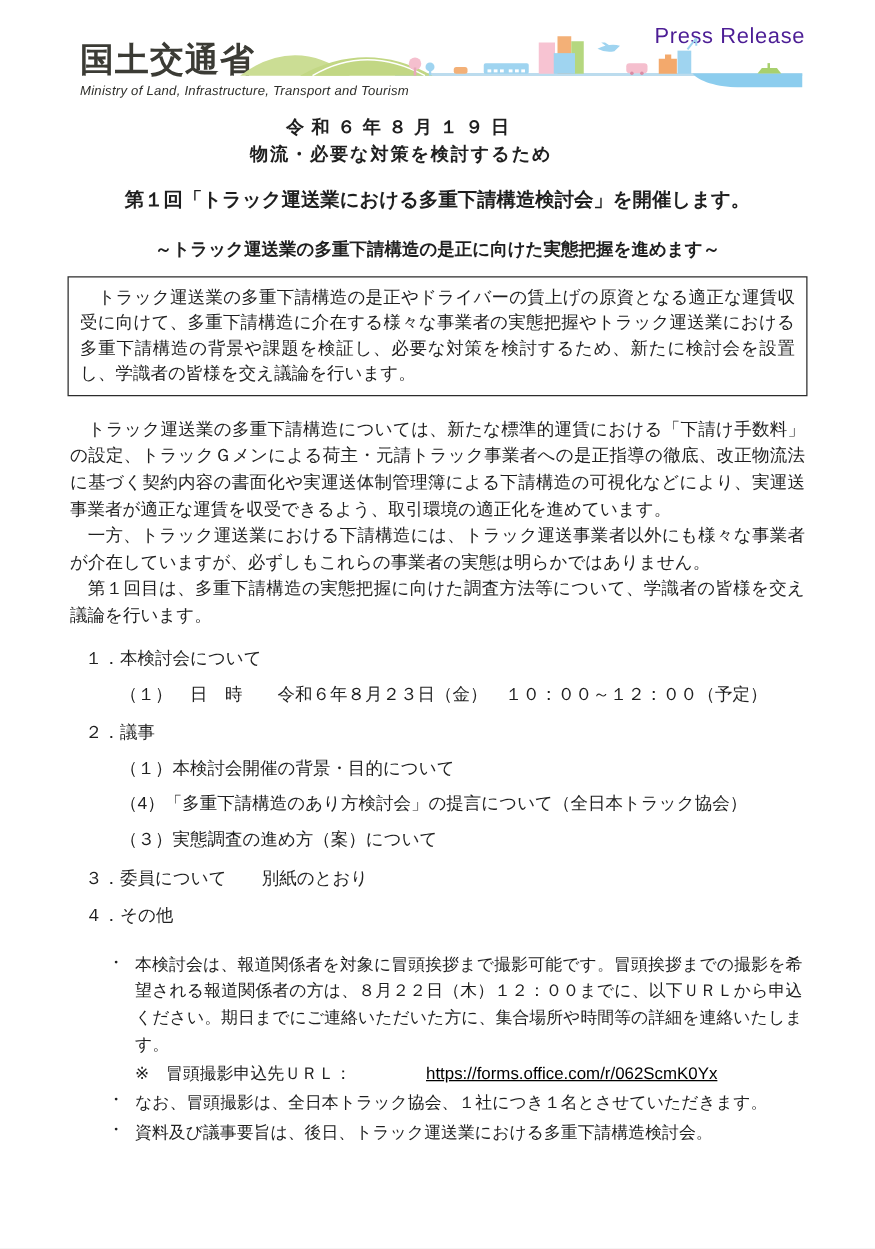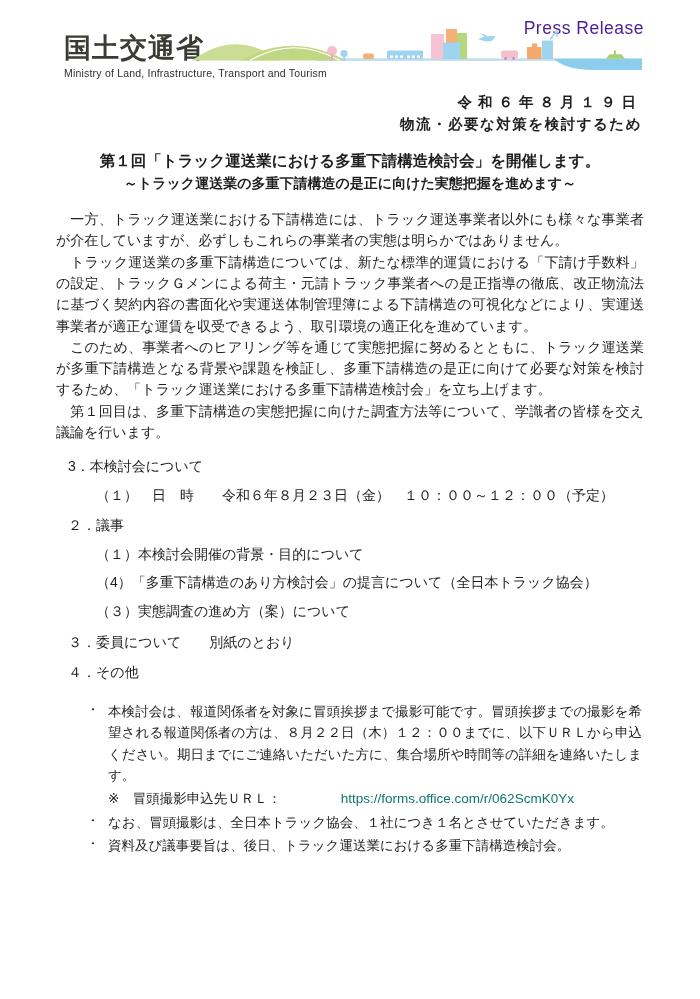--- a/index.html
+++ b/index.html
@@ -10,52 +10,52 @@
     margin:0 auto;
     background:#ffffff;
     overflow:hidden;
     font-family:"Liberation Sans","DejaVu Sans",sans-serif;
     color:#1f1f1f;
   }
   
   .header { position:relative; height:88px; }
   .logo-block { position:absolute; left:64px; top:34px; }
   .logo-jp { font-size:27px; font-weight:700; letter-spacing:1px; color:#3b3b35; line-height:1.1; }
-  .logo-en { font-size:10.5px; color:#2f2f2b; margin-top:3px; letter-spacing:0.2px; }
+  .logo-en { font-size:10.5px; color:#2f2f2b; margin-top:3px; letter-spacing:0.2px;font-style:italic; }
   .press-release { position:absolute; right:56px; top:18px; font-size:17.5px; color:#4c1d95; letter-spacing:0.5px; }
   .skyline { position:absolute; left:190px; top:26px; width:452px; height:44px; }
   
-  .date-block { text-align:right; margin:4px 58px 0 0; font-weight:600; }
+  .date-block { text-align:center; margin:4px 58px 0 0; font-weight:600; }
   .date-line { font-size:14.5px; letter-spacing:6px; line-height:1.5; }
   .dept-line { font-size:14.5px; letter-spacing:1.5px; line-height:1.5; }
   
   .title-block { text-align:center; margin-top:14px; }
   .title-main { font-size:15.5px; font-weight:700; line-height:1.4; }
-  .title-sub { font-size:14px; font-weight:700; margin-top:4px; }
+  .title-sub { font-size:14px; font-weight:700; margin-top:20px; }
   
   .summary-box {
     margin:12px 54px 0 54px;
     border:1.5px solid #2c2c2c;
     padding:5px 9px 8px 9px;
     font-size:14px; line-height:1.44;
     text-align:justify;
   }
   
   .body-text { margin:16px 56px 0 56px; font-size:14px; line-height:1.52; text-align:justify; }
   
   .sections { margin:14px 54px 0 68px; font-size:14px; }
   .sec-heading { margin-top:11px; line-height:1.4; }
   .sec-item { margin:9px 0 0 28px; line-height:1.4; }
   
   .notes { margin:18px 58px 0 86px; font-size:13.5px; }
   .note-row { display:flex; margin-top:2px; }
   .note-dot { width:22px; flex:0 0 22px; text-align:left; }
   .note-text { flex:1; line-height:1.58; text-align:justify; }
   .note-url-row { margin:2px 0 2px 22px; line-height:1.58; }
-  .url-link { color:#0f766e; cursor:pointer;padding-left:46px; }
+  .url-link { text-decoration:underline; color:#000000; cursor:pointer;padding-left:46px; }
 </style>
 </head>
 <body>
 
 <div class="page">
 
   <div class="header">
     <div class="logo-block">
       <div class="logo-jp">国土交通省</div>
       <div class="logo-en">Ministry of Land, Infrastructure, Transport and Tourism</div>
@@ -111,30 +111,30 @@
   <div class="date-block">
     <div class="date-line">令和６年８月１９日</div>
     <div class="dept-line">物流・必要な対策を検討するため</div>
   </div>
 
   <div class="title-block">
     <div class="title-main">第１回「トラック運送業における多重下請構造検討会」を開催します。</div>
     <div class="title-sub">～トラック運送業の多重下請構造の是正に向けた実態把握を進めます～</div>
   </div>
 
+  <div class="summary-box">　トラック運送業の多重下請構造の是正やドライバーの賃上げの原資となる適正な運賃収受に向けて、多重下請構造に介在する様々な事業者の実態把握やトラック運送業における多重下請構造の背景や課題を検証し、必要な対策を検討するため、新たに検討会を設置し、学識者の皆様を交え議論を行います。</div>
 
   <div class="body-text">
+    <div>　トラック運送業の多重下請構造については、新たな標準的運賃における「下請け手数料」の設定、トラックＧメンによる荷主・元請トラック事業者への是正指導の徹底、改正物流法に基づく契約内容の書面化や実運送体制管理簿による下請構造の可視化などにより、実運送事業者が適正な運賃を収受できるよう、取引環境の適正化を進めています。</div>
     <div>　一方、トラック運送業における下請構造には、トラック運送事業者以外にも様々な事業者が介在していますが、必ずしもこれらの事業者の実態は明らかではありません。</div>
-    <div>　トラック運送業の多重下請構造については、新たな標準的運賃における「下請け手数料」の設定、トラックＧメンによる荷主・元請トラック事業者への是正指導の徹底、改正物流法に基づく契約内容の書面化や実運送体制管理簿による下請構造の可視化などにより、実運送事業者が適正な運賃を収受できるよう、取引環境の適正化を進めています。</div>
-    <div>　このため、事業者へのヒアリング等を通じて実態把握に努めるとともに、トラック運送業が多重下請構造となる背景や課題を検証し、多重下請構造の是正に向けて必要な対策を検討するため、「トラック運送業における多重下請構造検討会」を立ち上げます。</div>
     <div>　第１回目は、多重下請構造の実態把握に向けた調査方法等について、学識者の皆様を交え議論を行います。</div>
   </div>
 
   <div class="sections">
-    <div class="sec-heading">3．本検討会について</div>
+    <div class="sec-heading">１．本検討会について</div>
     <div class="sec-item">（１）　日　時　　令和６年８月２３日（金）　１０：００～１２：００（予定）</div>
 
     <div class="sec-heading">２．議事</div>
     <div class="sec-item">（１）本検討会開催の背景・目的について</div>
     <div class="sec-item">（4）「多重下請構造のあり方検討会」の提言について（全日本トラック協会）</div>
     <div class="sec-item">（３）実態調査の進め方（案）について</div>
 
     <div class="sec-heading">３．委員について　　別紙のとおり</div>
     <div class="sec-heading">４．その他</div>
   </div>

